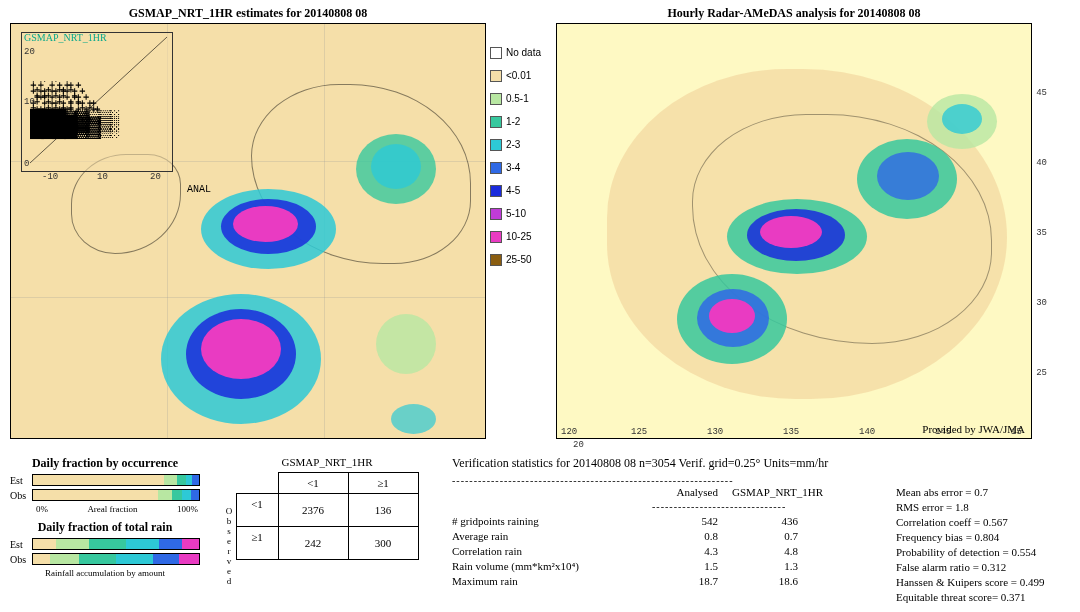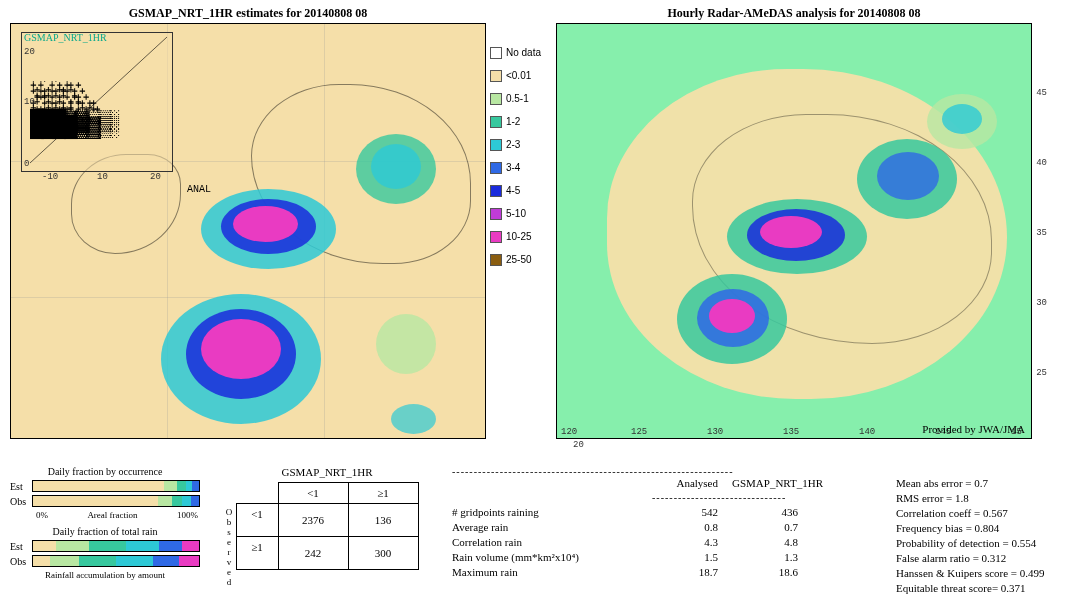--- a/index.html
+++ b/index.html
@@ -4,33 +4,33 @@
 <style>
   * { box-sizing: border-box; margin: 0; padding: 0; }
   body { font-family: "Helvetica Neue", Arial, sans-serif; font-size: 11px; color: #000; background: #fff; width: 1080px; height: 612px; position: relative; }
   .serif { font-family: "Times New Roman", Times, serif; }
   .container { display: flex; flex-direction: column; width: 100%; height: 100%; padding: 6px 10px; }
   .top-row { display: flex; gap: 30px; height: 452px; }
   .map-panel { position: relative; display: flex; flex-direction: column; align-items: center; }
   .map-title { font-size: 12px; margin-bottom: 2px; font-family: "Times New Roman", serif; font-weight: bold; }
   .map-box { position: relative; border: 1px solid #000; background: #f5dfa9; }
   .map1 { width: 476px; height: 416px; }
-  .map2 { width: 476px; height: 416px; background: #86efac; }
+  .map2 { width: 476px; height: 416px; background: #fef9c3; }
   .legend { position: absolute; right: -56px; top: 22px; display: flex; flex-direction: column; font-size: 10px; gap: 10px; }
   .legend-row { display: flex; align-items: center; height: 13px; }
   .swatch { width: 12px; height: 12px; border: 1px solid #555; margin-right: 4px; }
   .axis-lbl { position: absolute; font-size: 9px; color: #333; font-family: Liberation Mono, monospace; }
   .provided { position: absolute; right: 6px; bottom: 3px; font-size: 11px; font-family: "Times New Roman", serif; }
   .inset { position: absolute; left: 10px; top: 8px; width: 152px; height: 140px; border: 1px solid #333; background: rgba(245,223,169,0.55); }
   .inset-title { position: absolute; left: 2px; top: -1px; font-size: 10px; color: #0aa88c; font-family: "Times New Roman", serif; }
   .inset-dots { position: absolute; left: 8px; top: 48px; width: 90px; height: 80px; overflow: hidden; font-size: 20px; letter-spacing: -3px; line-height: 6px; color: #000; }
   .anal { position: absolute; font-size: 10px; font-family: Liberation Mono, monospace; }
   .bottom-row { display: flex; padding-top: 8px; gap: 22px; font-family: "Times New Roman", serif; font-size: 11px; }
   .bars { width: 190px; }
-  .bars h4 { font-weight: normal; font-size: 10px; text-align: center; margin-bottom: 3px; }
+  .bars h4 { font-weight: bold; font-size: 12px; text-align: center; margin-bottom: 3px; }
   .bar-row { display: flex; align-items: center; margin-bottom: 3px; }
   .bar-lbl { width: 22px; font-size: 10px; }
   .bar { flex: 1; height: 12px; border: 1px solid #000; display: flex; }
   .bar-scale { display: flex; justify-content: space-between; font-size: 9px; padding: 0 2px 6px 26px; }
   .ctable { display: flex; }
   .ctable-col-label { display: flex; flex-direction: column; justify-content: center; align-items: center; width: 14px; font-size: 9px; line-height: 10px; padding-top: 30px; }
   .ctable-main { }
   .ctable-title { font-size: 11px; text-align: center; margin-bottom: 4px; }
   .ctable-grid { display: grid; grid-template-columns: 42px 70px 70px; border-collapse: collapse; font-size: 11px; }
   .ctable-grid div { border: 1px solid #000; text-align: center; padding: 10px 4px; margin: -0.5px; }
@@ -259,20 +259,21 @@
           <div>2376</div>
           <div>136</div>
           <div class="hd">≥1</div>
           <div>242</div>
           <div>300</div>
         </div>
       </div>
     </div>
 
     <div class="stats">
+      <div class="stats-title">Verification statistics for 20140808 08   n=3054   Verif. grid=0.25°   Units=mm/hr</div>
       <div class="dashes">-----------------------------------------------------------------</div>
       <div class="stats-row">
         <div class="stats-left">
           <div class="stat-tbl" id="stat-tbl">
               <div></div>
               <div class="r">Analysed</div>
               <div class="r">GSMAP_NRT_1HR</div>
               <div></div>
               <div class="dashes" style="grid-column: 2 / span 2;">-------------------------------</div>
               <div># gridpoints raining</div>

